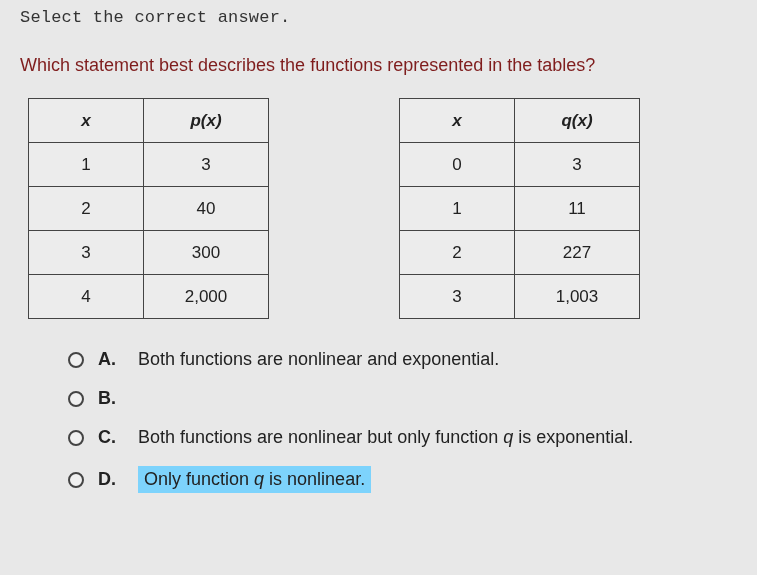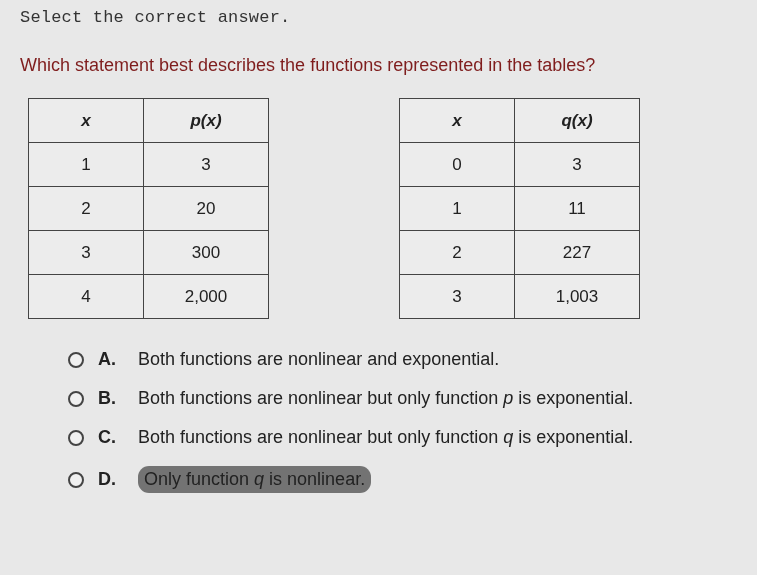--- a/index.html
+++ b/index.html
@@ -87,24 +87,23 @@
       margin-right: 18px;
       min-width: 22px;
     }
     .option-text {
       flex: 1;
     }
     .option-text .fn {
       font-style: italic;
     }
     .highlighted {
-      background: #737373;
+      background: #7dd3fc;
       padding: 3px 6px;
       display: inline-block;
-      border-radius: 11px;
     }
   </style>
 </head>
 <body>
 
 <div class="partial-instruction">Select the correct answer.</div>
 
 <div class="question">Which statement best describes the functions represented in the tables?</div>
 
 <div class="tables-row">
@@ -114,21 +113,21 @@
         <tr>
       <th class="col-x"><span class="var-x">x</span></th>
       <th class="col-fx"><span class="func-header">p(x)</span></th>
     </tr>
     <tr>
       <td>1</td>
       <td>3</td>
     </tr>
     <tr>
       <td>2</td>
-      <td>20</td>
+      <td>40</td>
     </tr>
     <tr>
       <td>3</td>
       <td>300</td>
     </tr>
     <tr>
       <td>4</td>
       <td>2,000</td>
     </tr>
   </tbody>
@@ -165,21 +164,20 @@
 
   <div class="option">
     <span class="radio"></span>
     <span class="option-letter">A.</span>
     <span class="option-text">Both functions are nonlinear and exponential.</span>
   </div>
 
   <div class="option">
     <span class="radio"></span>
     <span class="option-letter">B.</span>
-    <span class="option-text"><span>Both functions are nonlinear but only function </span><span class="fn">p</span><span> is exponential.</span></span>
   </div>
 
   <div class="option">
     <span class="radio"></span>
     <span class="option-letter">C.</span>
     <span class="option-text"><span>Both functions are nonlinear but only function </span><span class="fn">q</span><span> is exponential.</span></span>
   </div>
 
   <div class="option">
     <span class="radio"></span>

